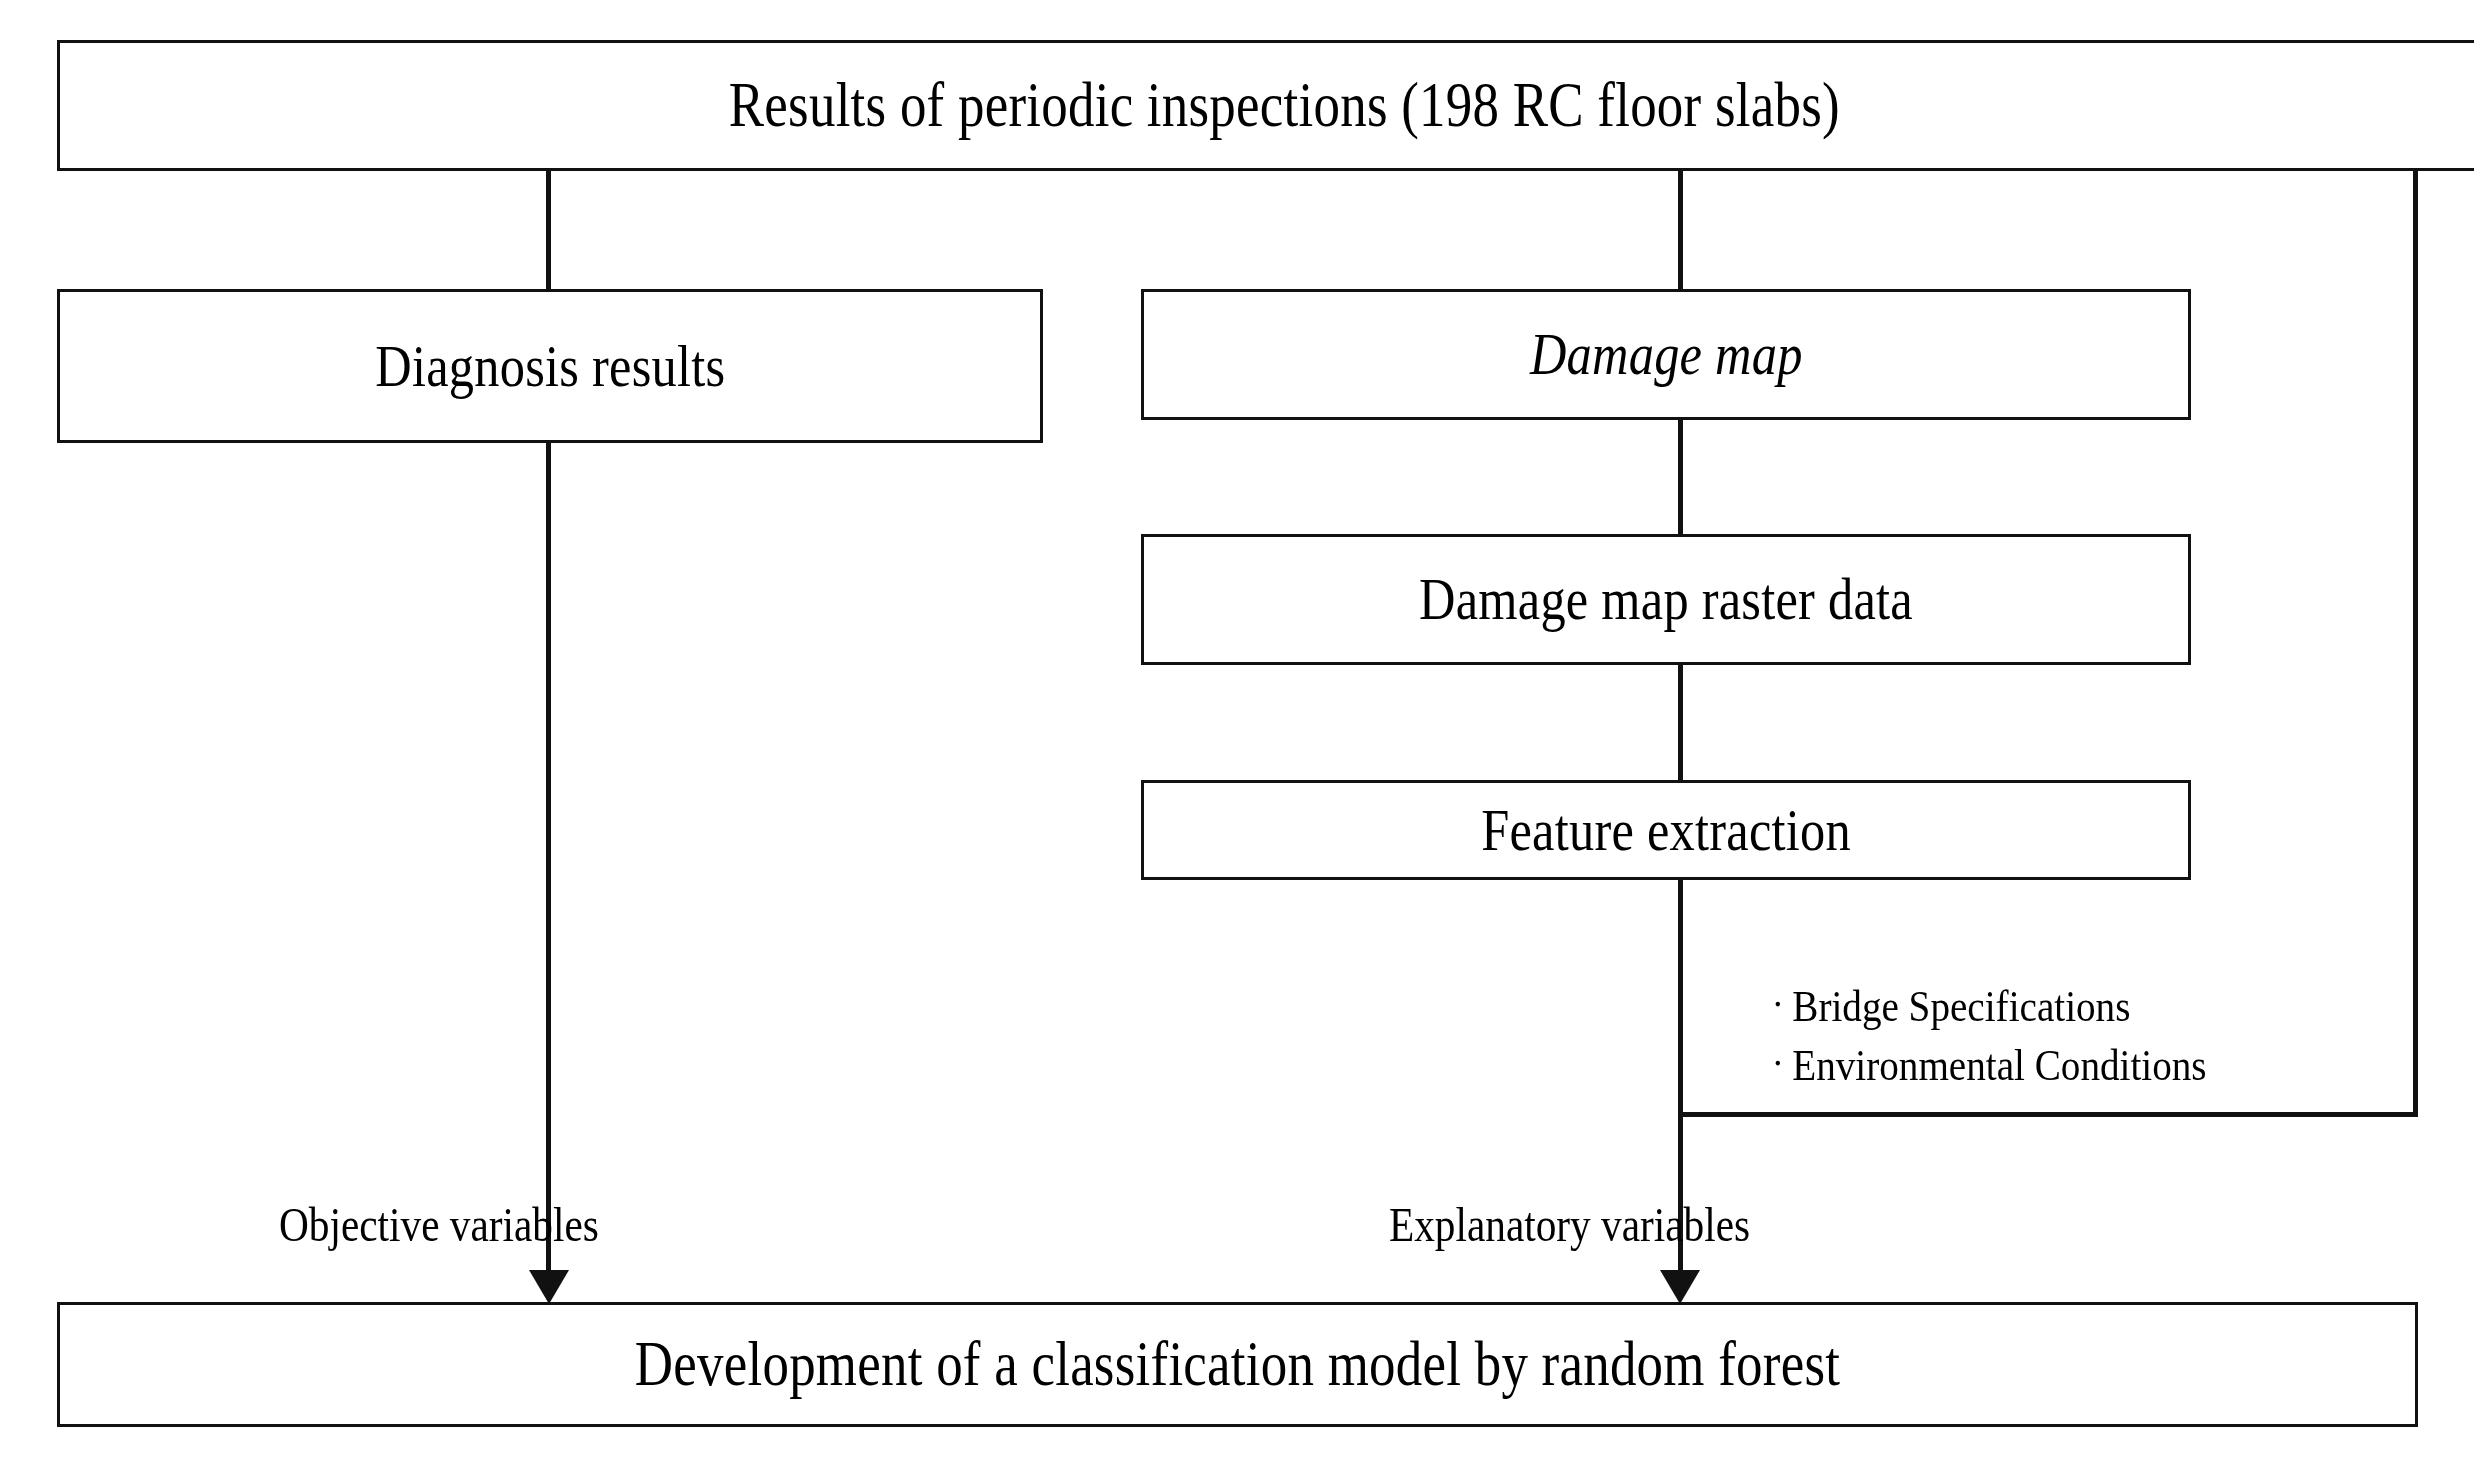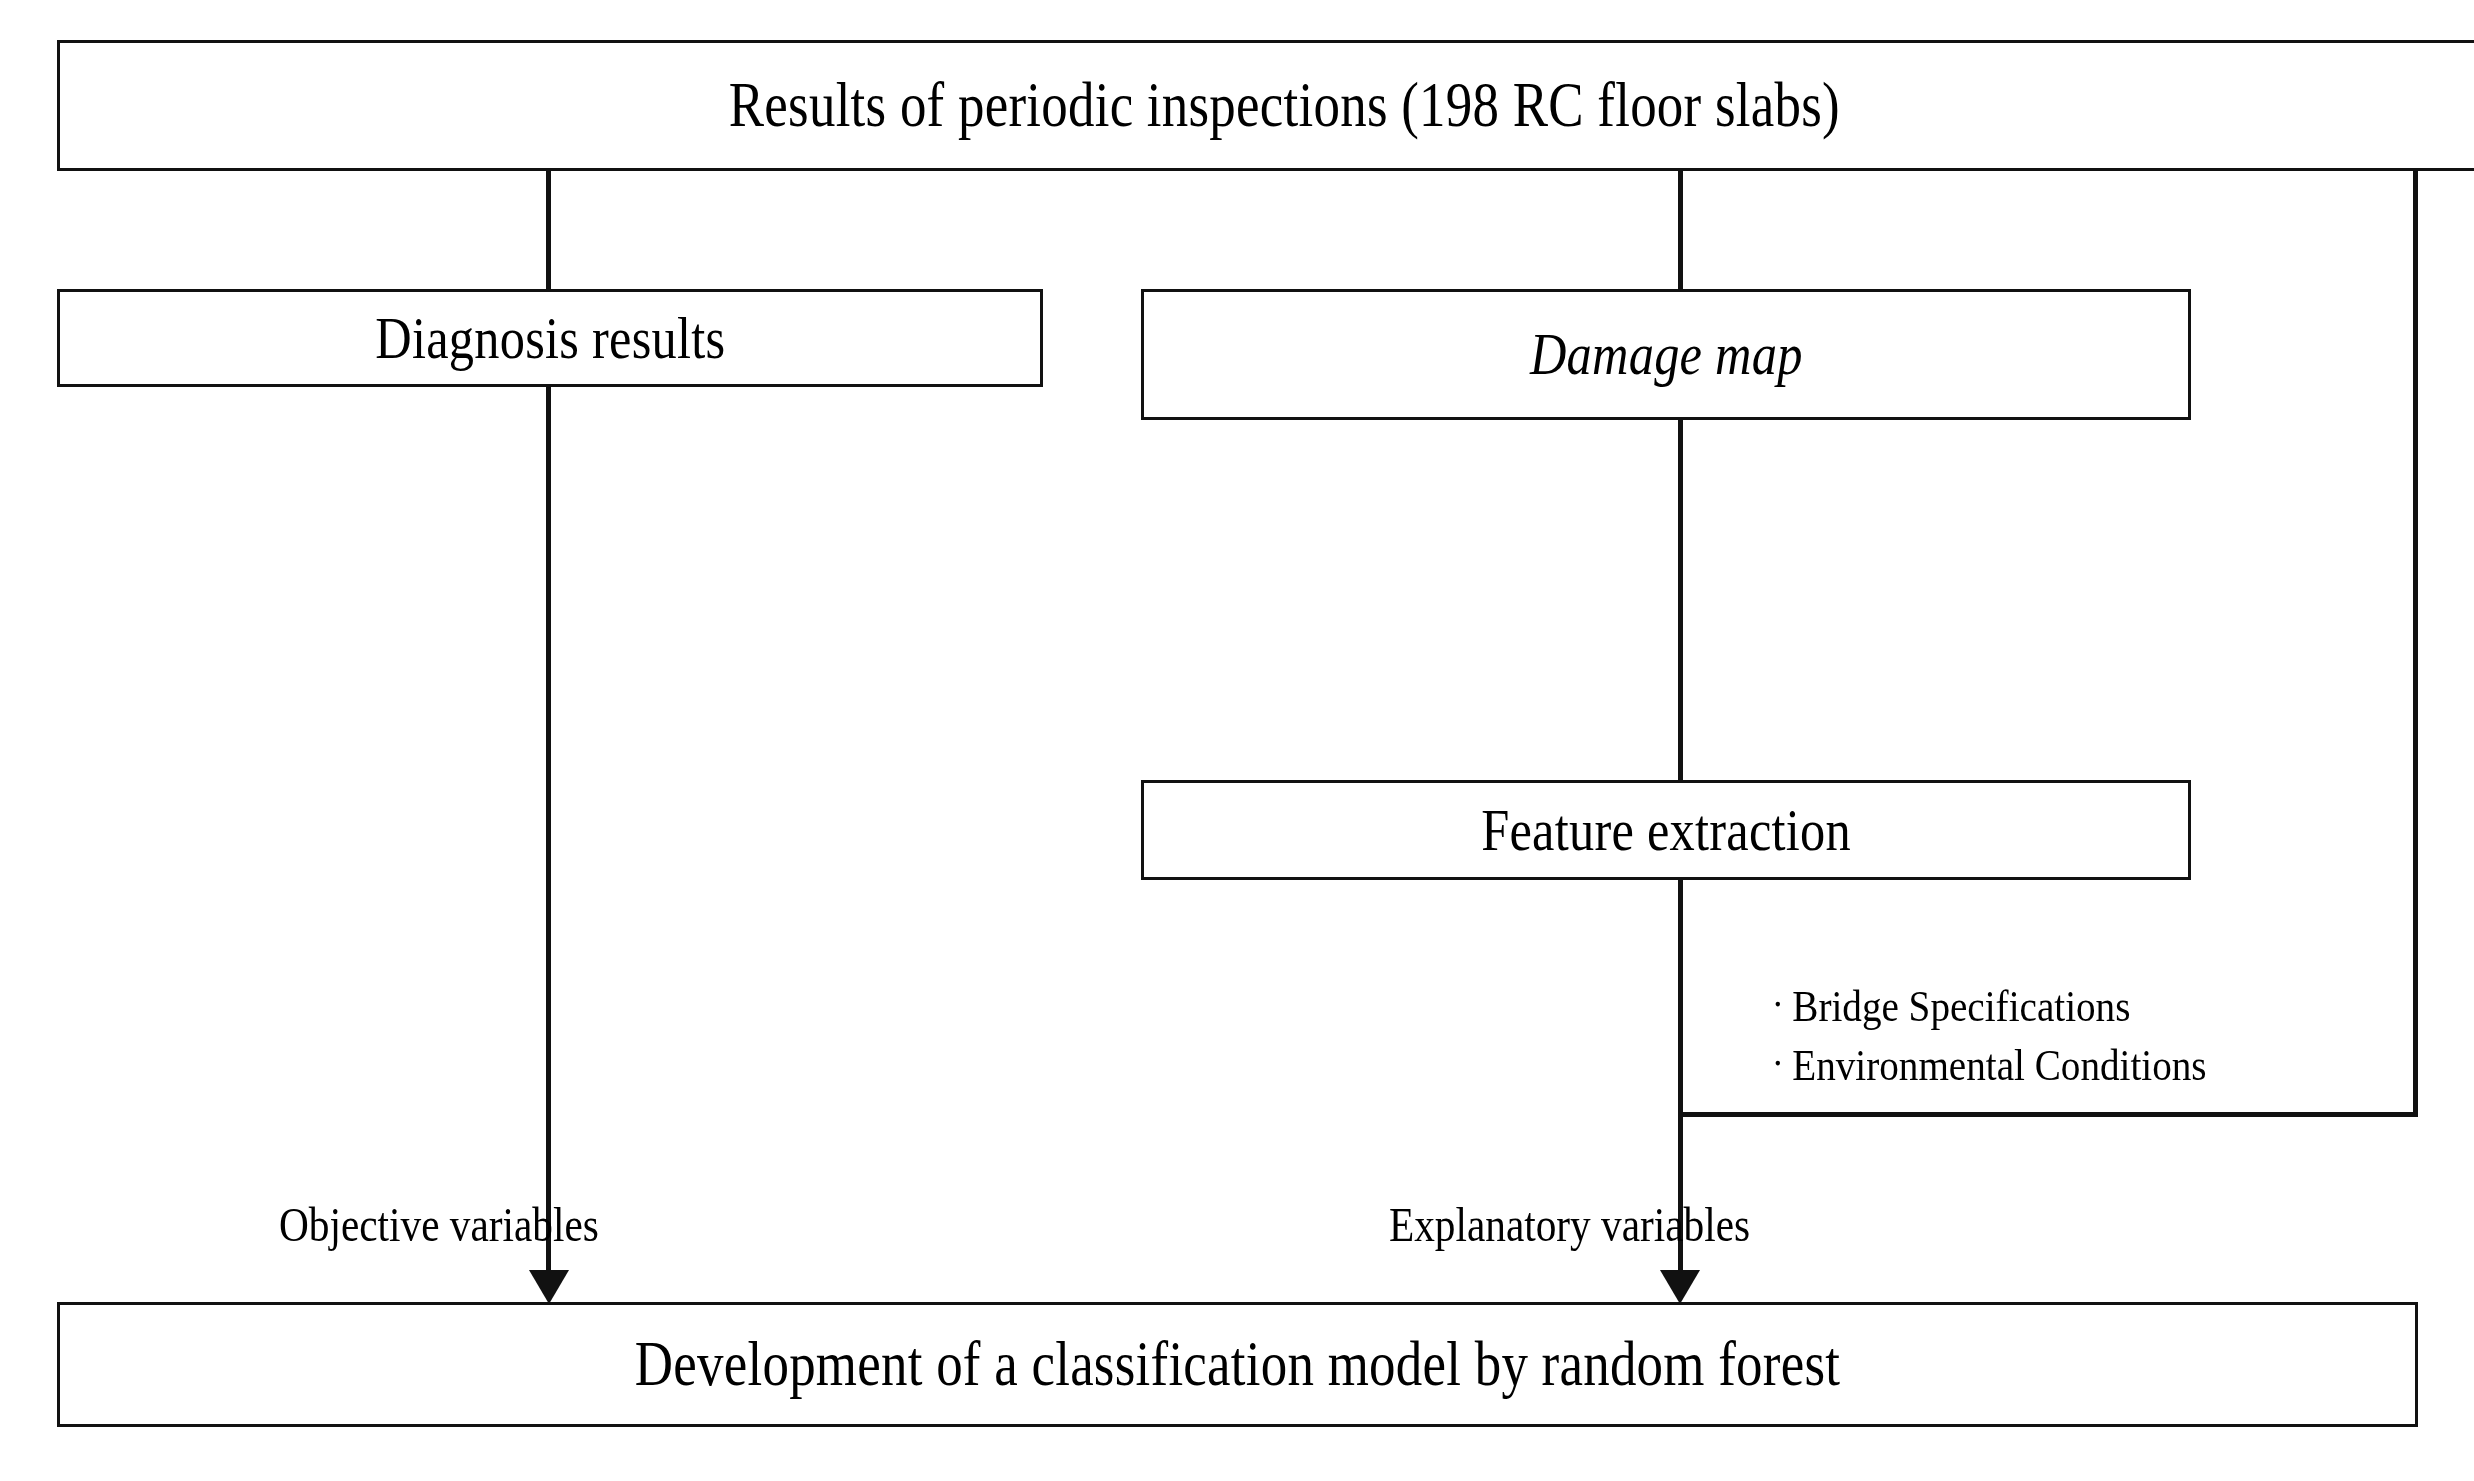--- a/index.html
+++ b/index.html
@@ -97,28 +97,31 @@
   <div class="vline" style="left:2413px; top:168px; height:949px;"></div>
   <div class="hline" style="left:1678px; top:1112px; width:740px;"></div>
 
   <div class="arrow" style="left:529px; top:1270px;"></div>
   <div class="arrow" style="left:1660px; top:1270px;"></div>
 
   <div class="node tall" style="left:57px; top:40px; width:2455px; height:131px;">
     <span class="node-label">Results of periodic inspections (198 RC floor slabs)</span>
   </div>
 
-  <div class="node" style="left:57px; top:289px; width:986px; height:98px;">
+  <div class="node" style="left:57px; top:289px; width:986px; height:154px;">
     <span class="node-label">Diagnosis results</span>
   </div>
 
   <div class="node" style="left:1141px; top:289px; width:1050px; height:131px;font-style:italic;">
     <span class="node-label">Damage map</span>
   </div>
 
+  <div class="node" style="left:1141px; top:534px; width:1050px; height:131px;">
+    <span class="node-label">Damage map raster data</span>
+  </div>
 
   <div class="node" style="left:1141px; top:780px; width:1050px; height:100px;">
     <span class="node-label">Feature extraction</span>
   </div>
 
   <div class="node tall" style="left:57px; top:1302px; width:2361px; height:125px;justify-content:center;">
     <span class="node-label">Development of a classification model by random forest</span>
   </div>
 
   <div class="bullet-list" style="left:1764px; top:977px;">

